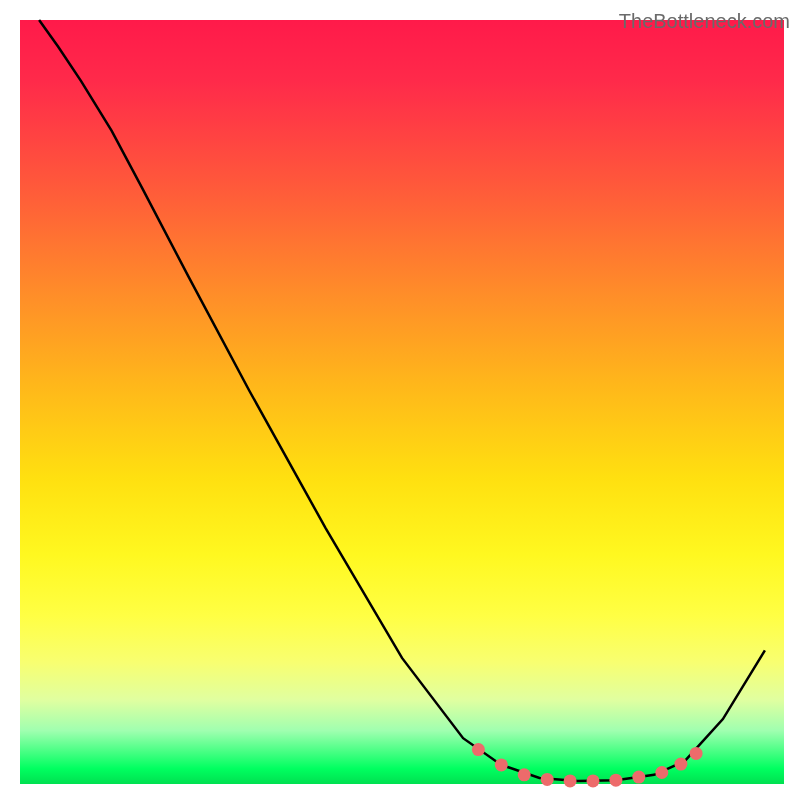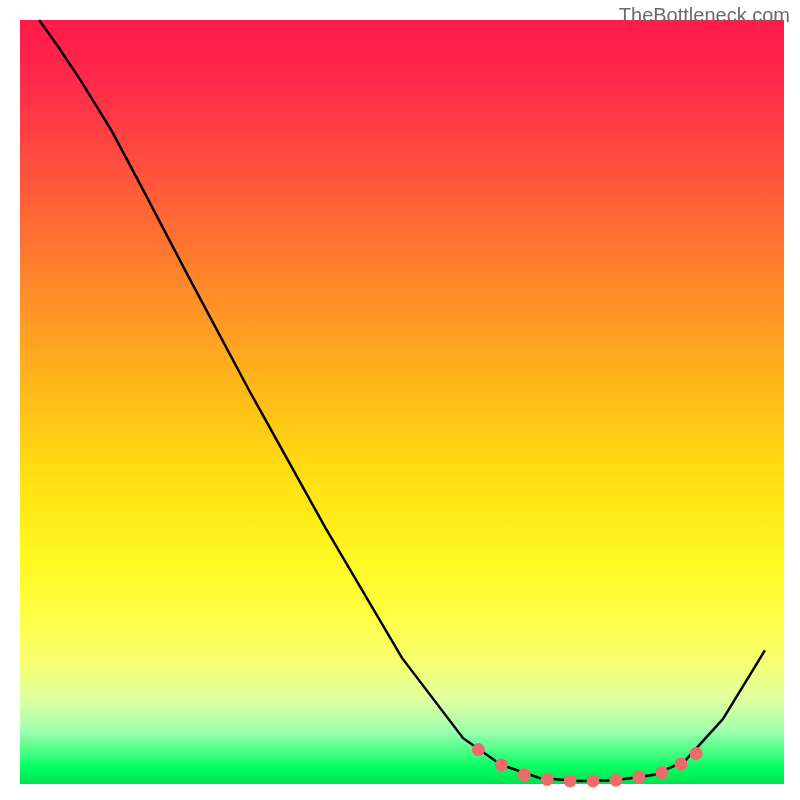--- a/index.html
+++ b/index.html
@@ -6,21 +6,21 @@
   body {
     width: 800px;
     height: 800px;
     background: #fff;
     position: relative;
     overflow: hidden;
     font-family: Arial, sans-serif;
   }
   .watermark {
     position: absolute;
-    top: 4px;
+    top: 10px;
     right: 10px;
     font-size: 20px;
     color: #6a6a6a;
     font-weight: normal;
     z-index: 10;
   }
   .plot-area {
     position: absolute;
     left: 20px;
     top: 20px;

